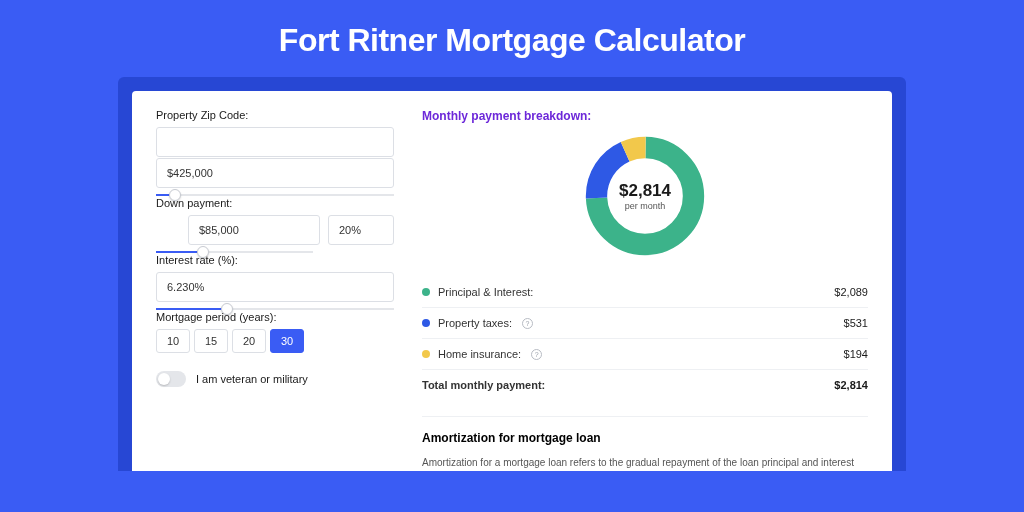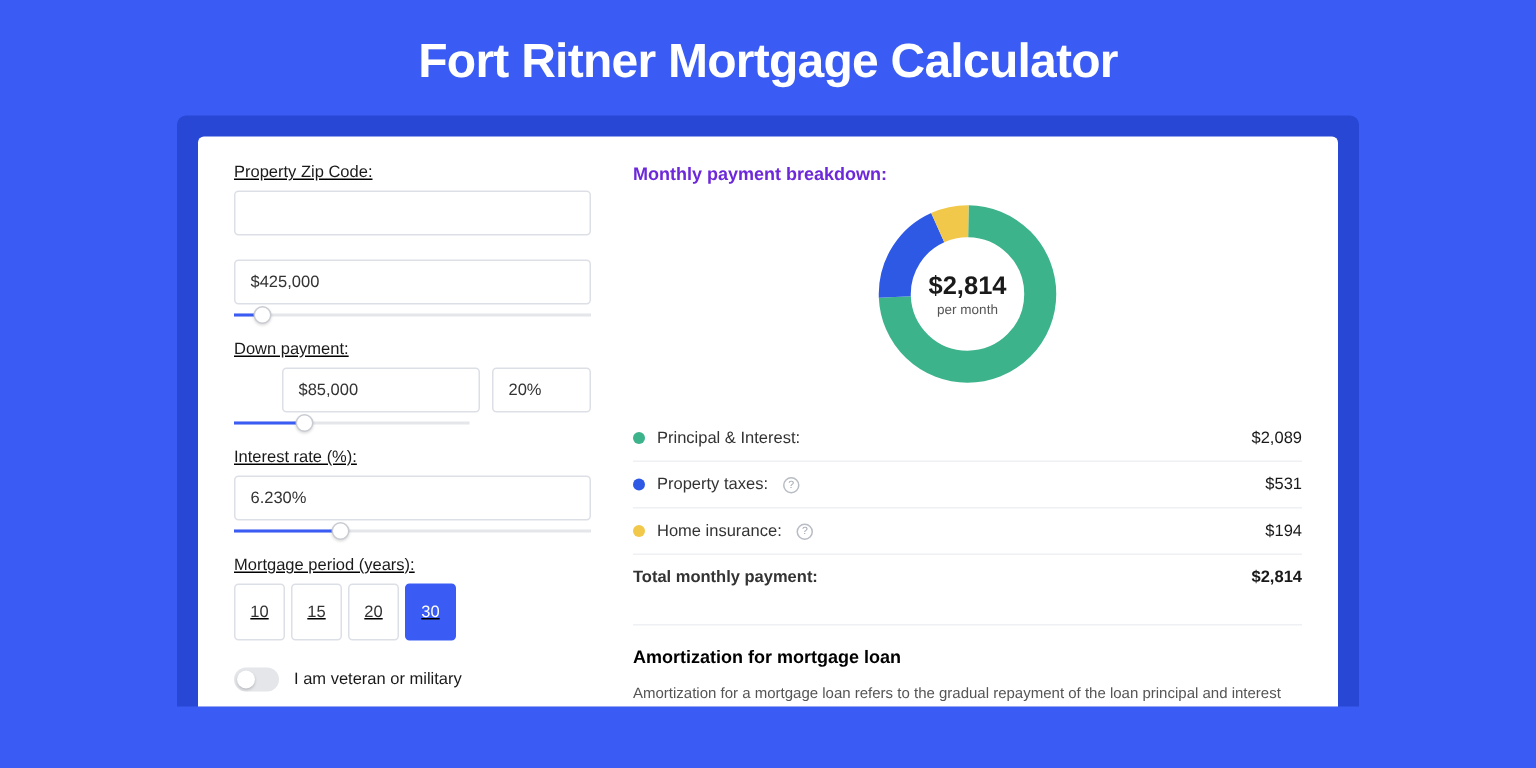--- a/index.html
+++ b/index.html
@@ -49,21 +49,21 @@
   .fld {
     width: 100%;
     height: 30px;
     border: 1px solid #dcdfe5;
     border-radius: 3px;
     font-size: 11px;
     padding: 0 10px;
     color: #333;
     background: #fff;
   }
-  .group { margin-bottom: 16px; position: relative; text-decoration: underline; }
+  .group { margin-bottom: 1px; position: relative; }
   .slider {
     position: relative;
     height: 2px;
     background: #e4e6ea;
     margin-top: 6px;
   }
   .slider-fill {
     position: absolute;
     left: 0; top: 0; height: 2px;
     background: #3a5cf4;
@@ -76,21 +76,21 @@
     border: 1px solid #c8cbd2;
     border-radius: 50%;
     box-shadow: 0 1px 2px rgba(0,0,0,.15);
     transform: translateX(-50%);
   }
   .dp-row { display: flex; gap: 8px; padding-left: 32px; }
   .dp-row .wrap1 { flex: 2; }
   .dp-row .wrap2 { flex: 1; }
   .period-row { display: flex; gap: 4px; }
   .period-btn {
-    width: 34px; height: 38px;
+    width: 34px; height: 24px;
     border: 1px solid #dcdfe5;
     border-radius: 3px;
     background: #fff;
     font-size: 11px;
     color: #333;
     display: flex; align-items: center; justify-content: center;
     cursor: pointer;
   }
   .period-btn.active {
     background: #3a5cf4;

